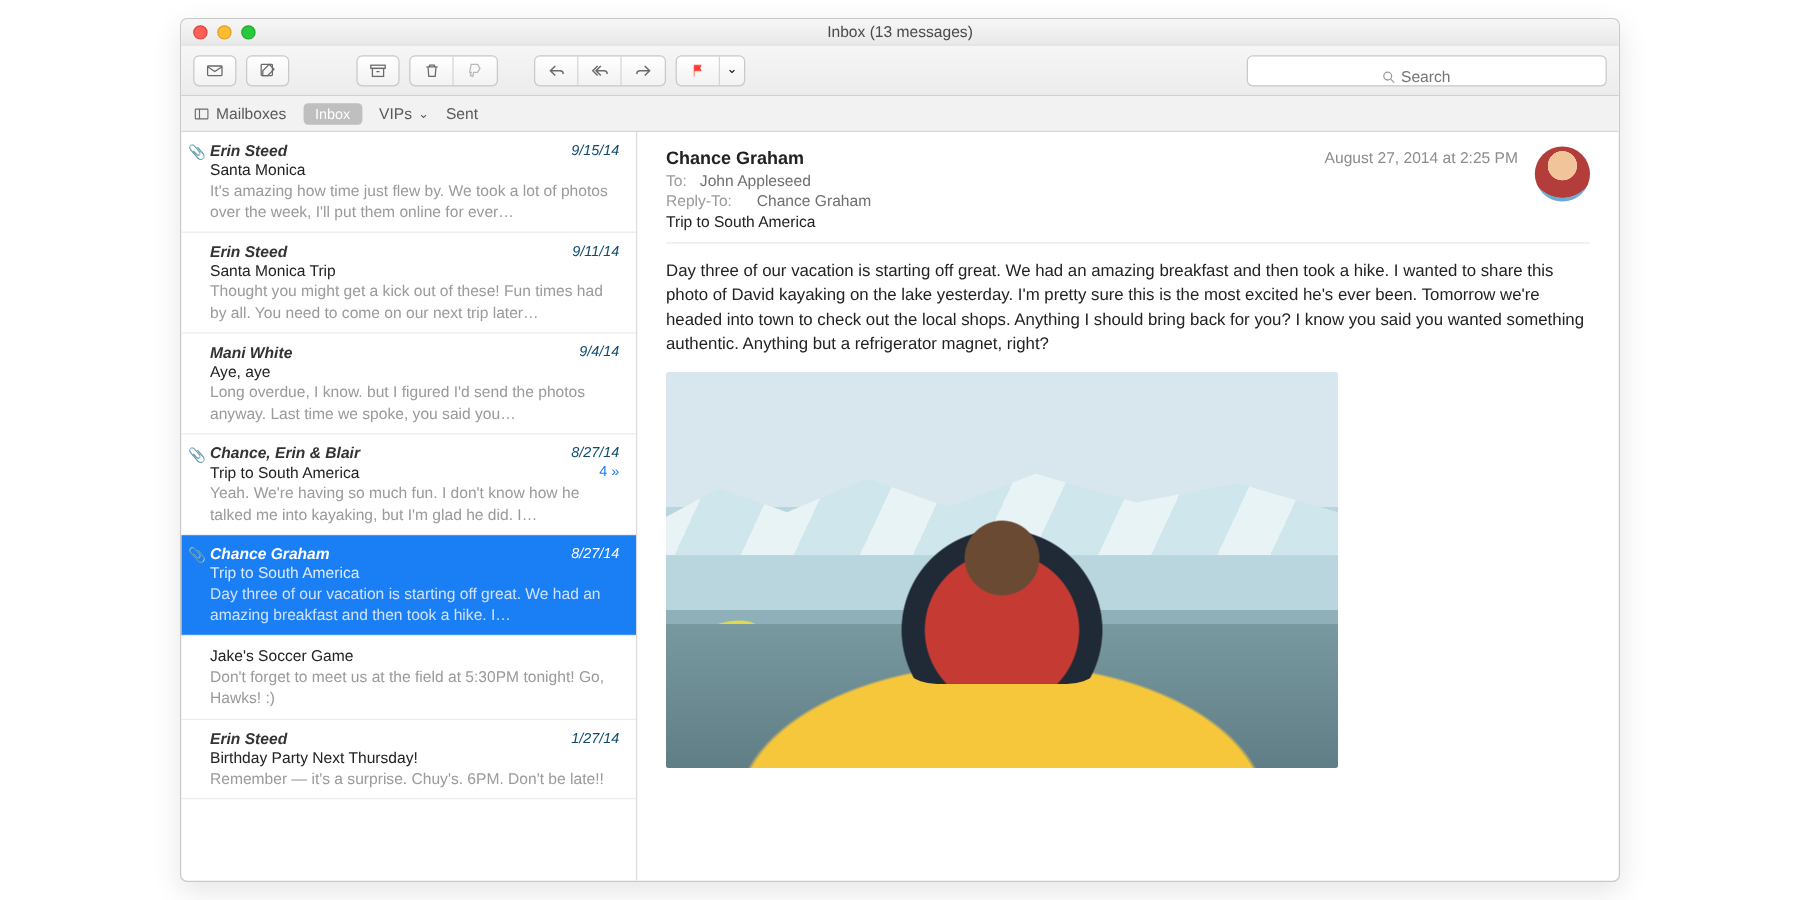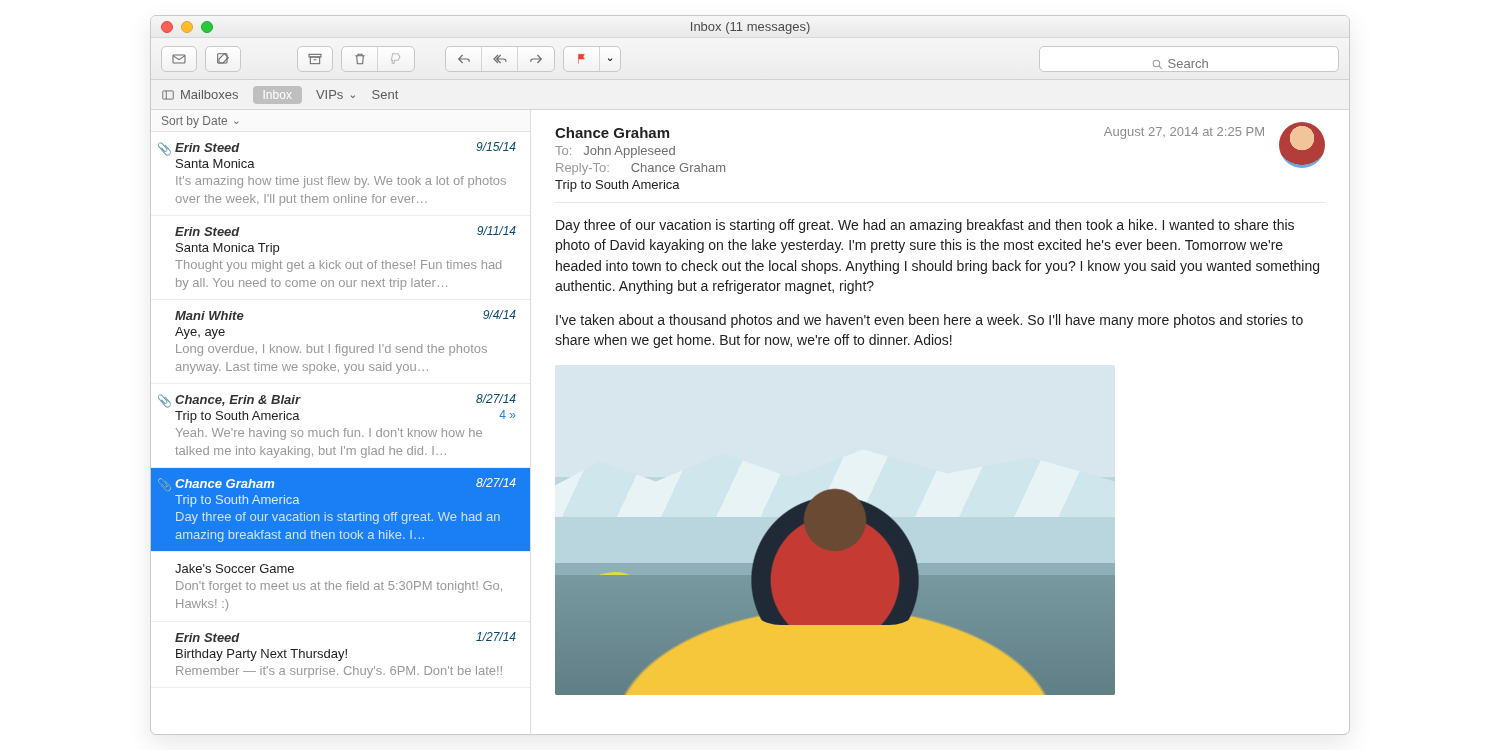--- a/index.html
+++ b/index.html
@@ -175,21 +175,21 @@
 <body>
 
 <div class="window">
 
   <div class="titlebar">
     <div class="traffic">
       <div class="tl red"></div>
       <div class="tl yel"></div>
       <div class="tl grn"></div>
     </div>
-    <div class="wintitle">Inbox (11 messages)</div>
+    <div class="wintitle">Inbox (13 messages)</div>
   </div>
 
   <div class="toolbar">
     <div class="tbtn">
       <svg viewBox="0 0 24 24">
           <rect x="3" y="6" width="18" height="12" rx="1"></rect>
           <path d="M3 7l9 6 9-6"></path>
         </svg>
     </div>
     <div class="tbtn">
@@ -274,24 +274,20 @@
       <span>VIPs</span>
         <span class="chev"></span>
     </div>
     <div class="mbtn">
       <span>Sent</span>
     </div>
   </div>
 
   <div class="body">
     <div class="list">
-      <div class="sorter">
-        <span>Sort by Date</span>
-        <span class="chev"></span>
-      </div>
       <div class="msgs" id="msgs">
           <div class="msg">
             <span class="clip">📎</span>
             <div class="row1">
               <span class="sender">Erin Steed</span>
               <span class="date">9/15/14</span>
             </div>
             <div class="subj">Santa Monica</div>
             <div class="prev">It's amazing how time just flew by. We took a lot of photos over the week, I'll put them online for ever…</div>
           </div>
@@ -353,21 +349,20 @@
         </div>
         <div class="meta">
           <span class="lbl pad">Reply-To:</span>
           <span>Chance Graham</span>
         </div>
         <div class="meta" style="color:#222;">Trip to South America</div>
         <div class="dt">August 27, 2014 at 2:25 PM</div>
         <div class="avatar"></div>
       </div>
       <p>Day three of our vacation is starting off great. We had an amazing breakfast and then took a hike. I wanted to share this photo of David kayaking on the lake yesterday. I'm pretty sure this is the most excited he's ever been. Tomorrow we're headed into town to check out the local shops. Anything I should bring back for you? I know you said you wanted something authentic. Anything but a refrigerator magnet, right?</p>
-      <p>I've taken about a thousand photos and we haven't even been here a week. So I'll have many more photos and stories to share when we get home. But for now, we're off to dinner. Adios!</p>
       <div class="photo">
         <div class="ice"></div>
         <div class="paddle"></div>
         <div class="blade-l"></div>
         <div class="blade-r"></div>
         <div class="kayak"></div>
         <div class="jacket"></div>
       </div>
     </div>
   </div>

